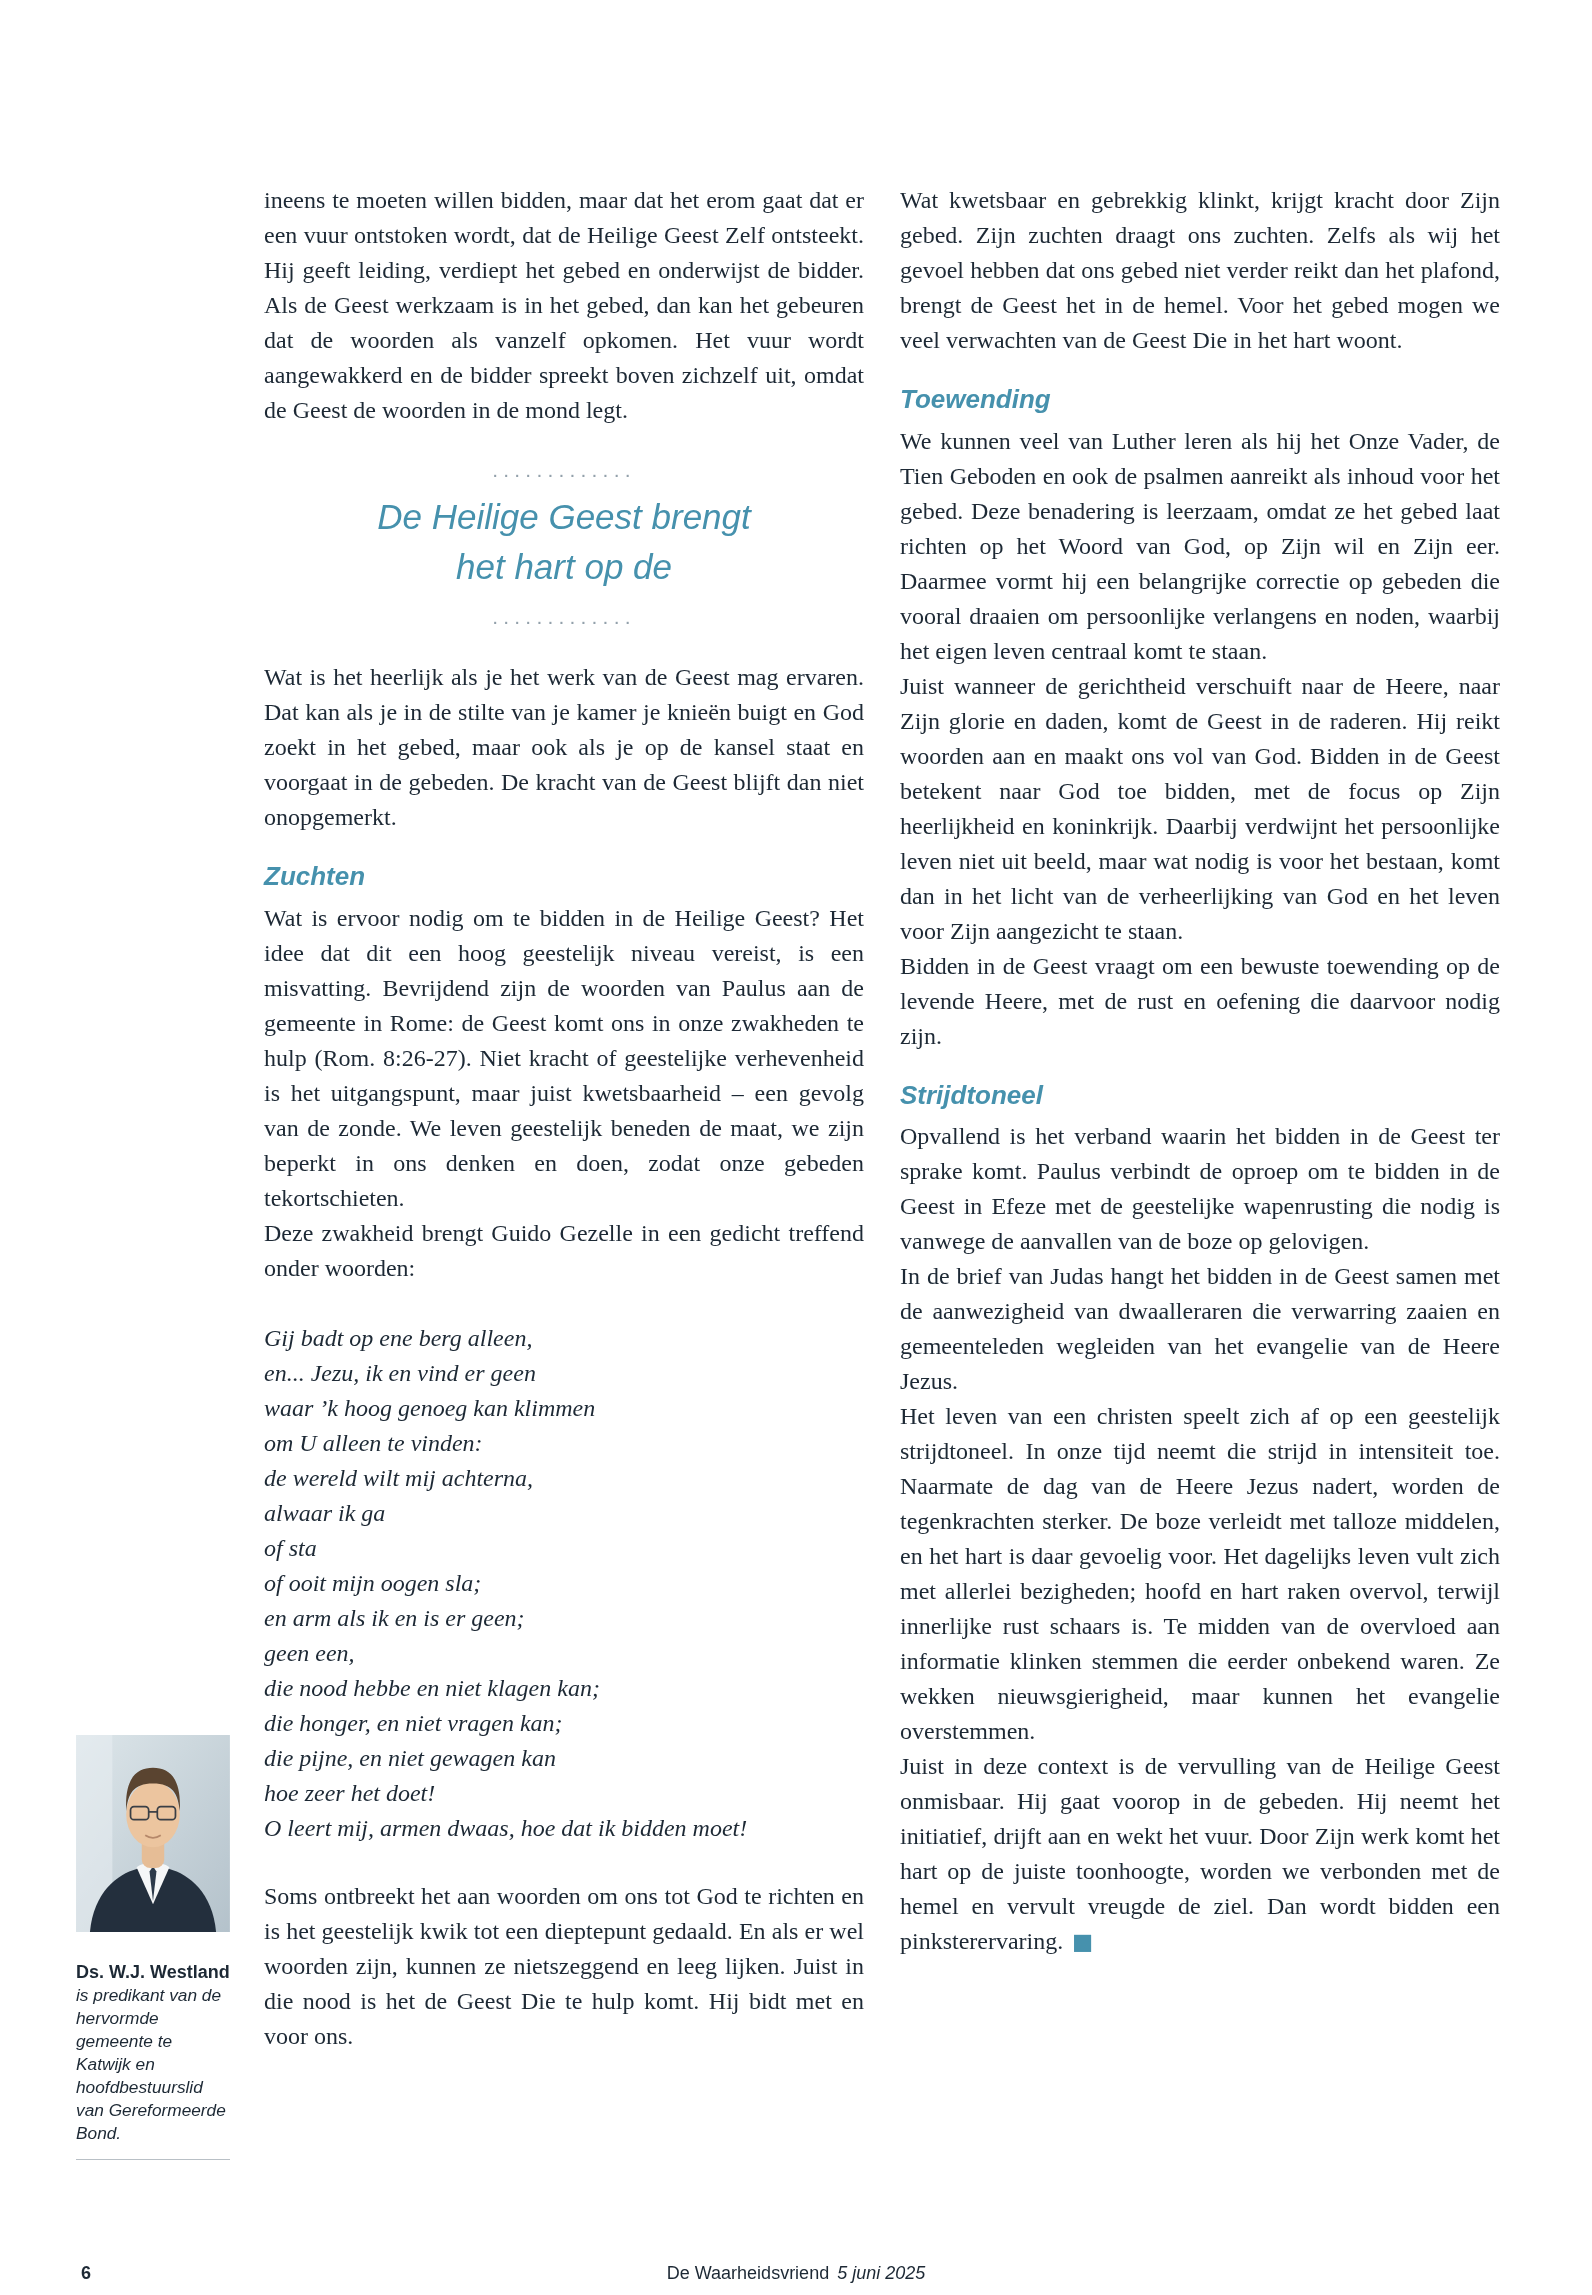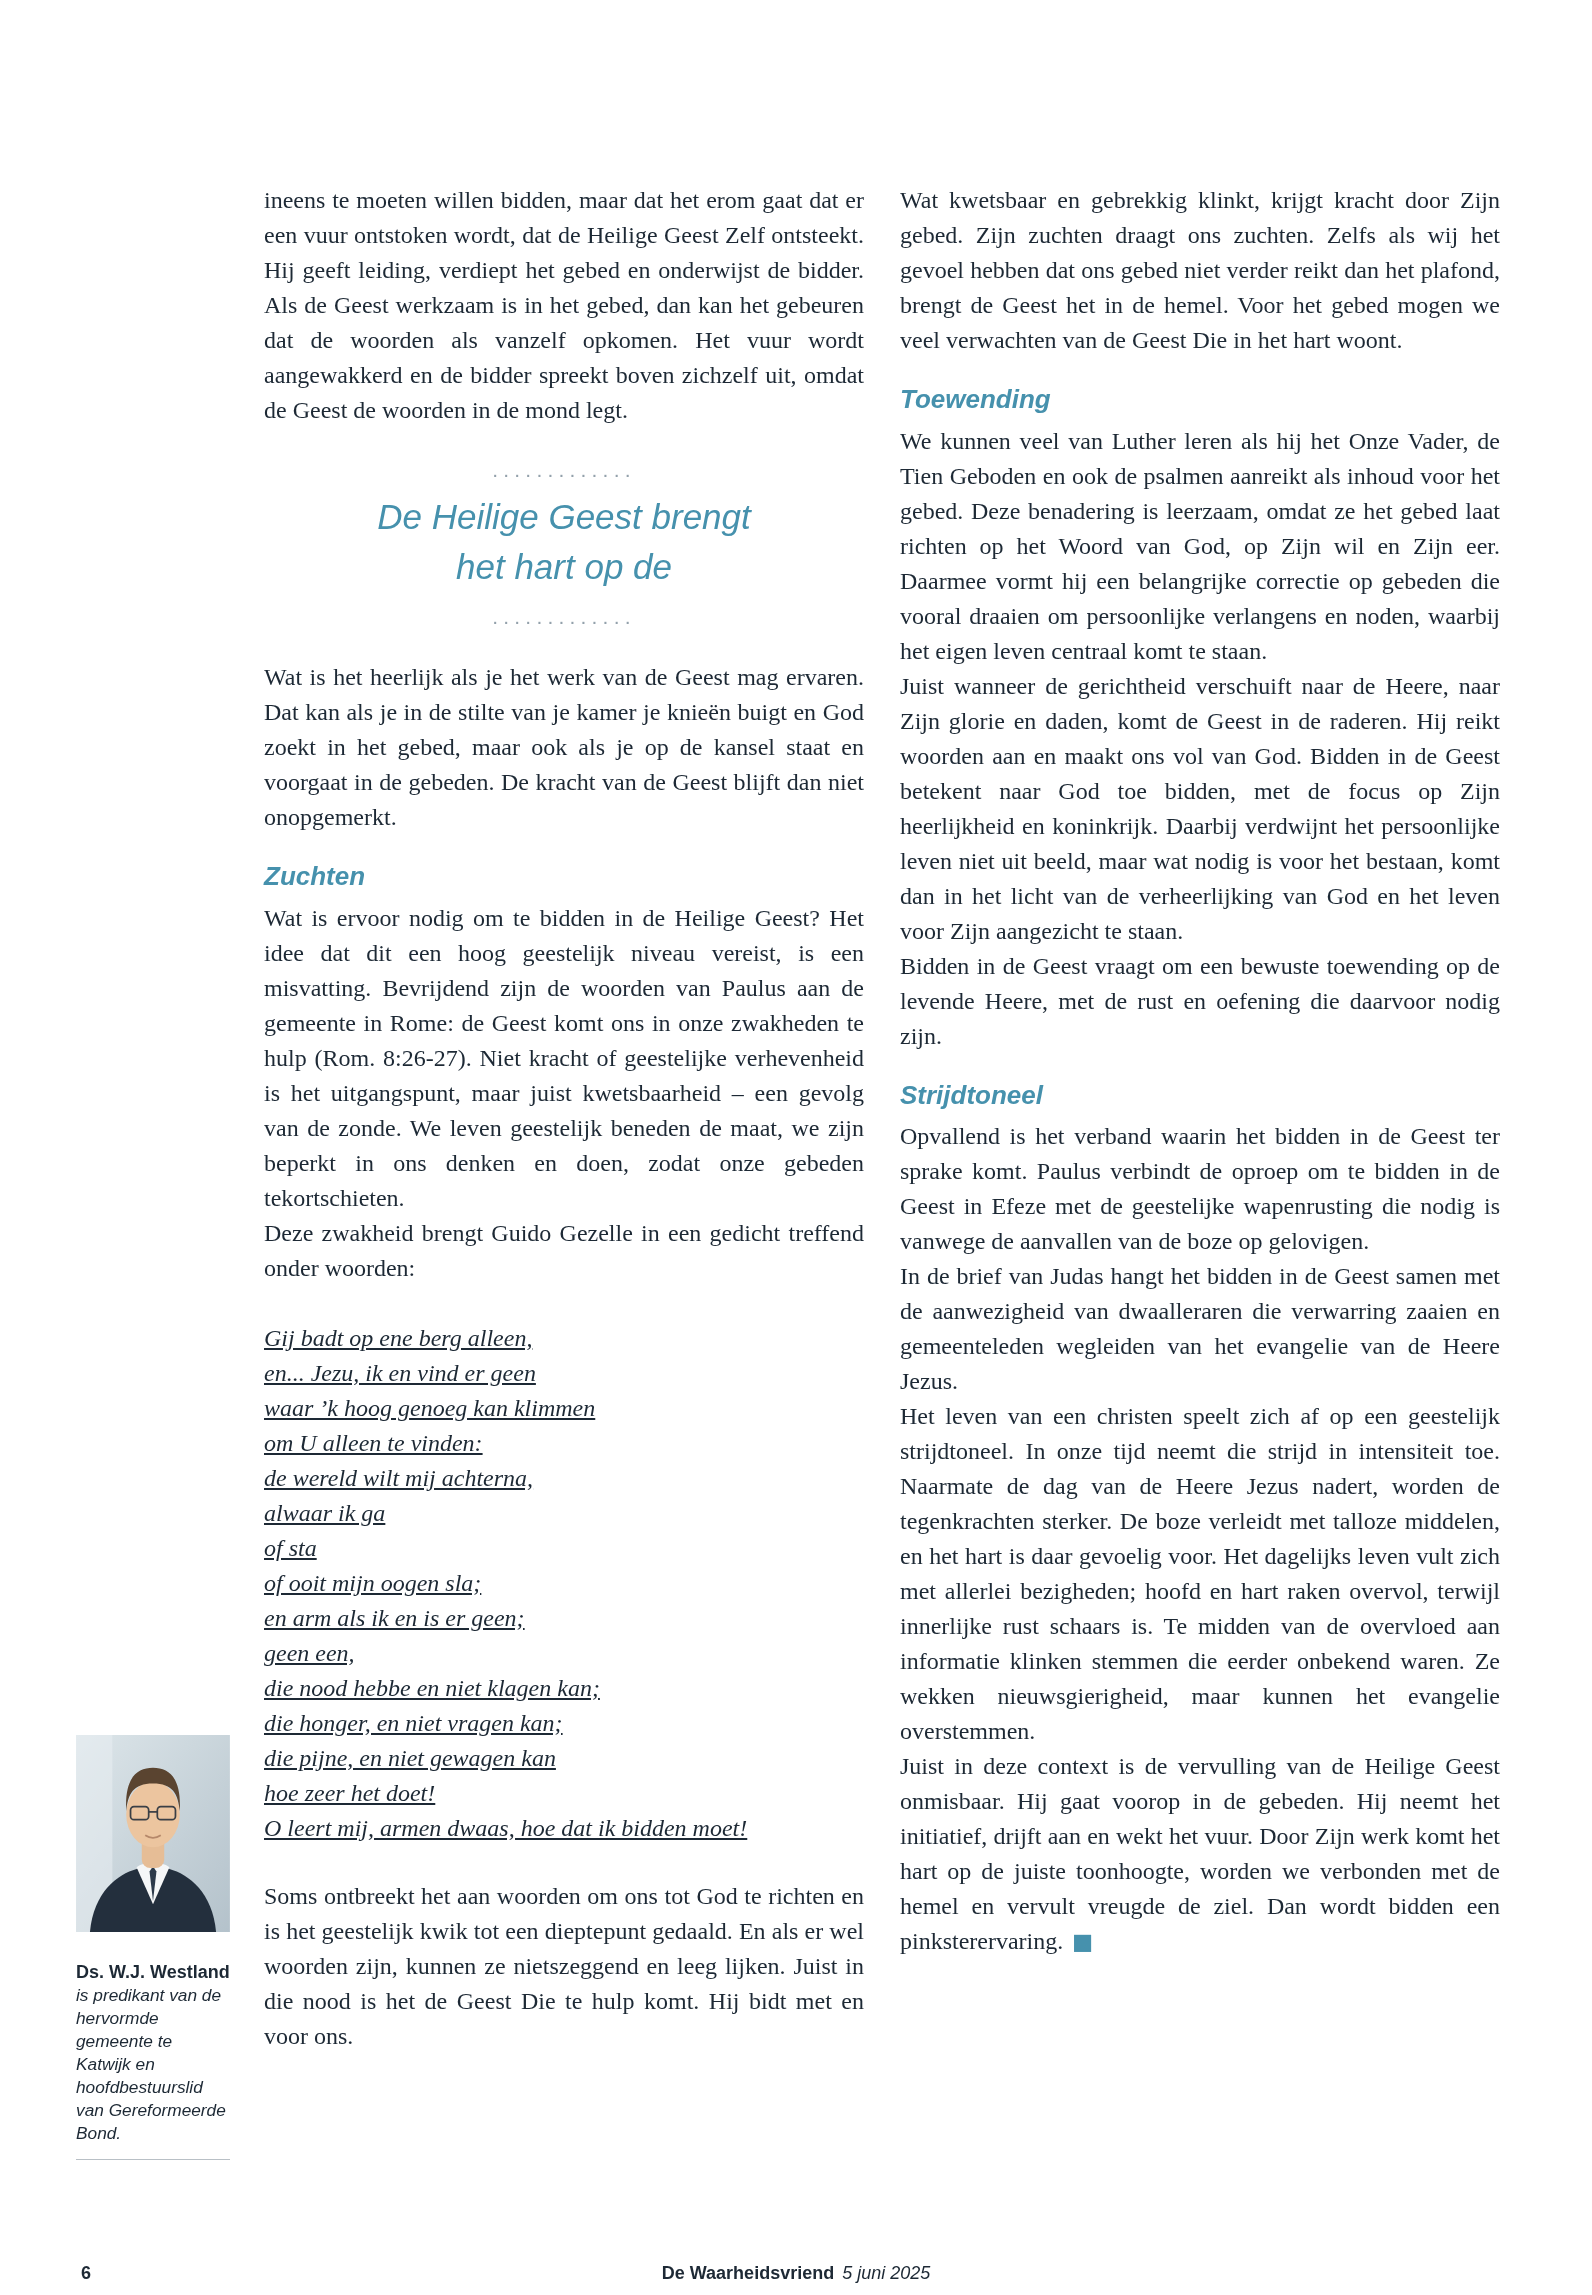--- a/index.html
+++ b/index.html
@@ -63,21 +63,20 @@
 
   
   .poem {
     margin:35px 0 33px 0;
   }
   .poem-line {
     font-style:italic;
     font-size:24px;
     line-height:35px;
     text-align:left;
-    text-decoration:underline;
   }
 
   .end-mark {
     color:var(--accent, #4691ad);
     font-size:22.4px;
     margin-left:8.6px;
     font-family:"DejaVu Sans", sans-serif;
   }
 
   
@@ -120,21 +119,21 @@
     position:absolute;
     left:81px; top:0;
     font-family:"Liberation Sans", sans-serif;
     font-weight:bold;
   }
   .footer-center {
     width:100%;
     text-align:center;
     font-family:"Liberation Sans", sans-serif;
   }
-  .footer-center .mag { font-weight:bold; }
+  .footer-center .mag { font-weight:normal; }
   .footer-center .date { font-style:italic; margin-left:8px; }
 </style>
 </head>
 <body>
 
 <div class="columns">
 
   <div class="col">
     <p class="body">ineens te moeten willen bidden, maar dat het erom gaat dat er een vuur ontstoken wordt, dat de Heilige Geest Zelf ontsteekt. Hij geeft leiding, verdiept het gebed en onderwijst de bidder. Als de Geest werkzaam is in het gebed, dan kan het gebeuren dat de woorden als vanzelf opkomen. Het vuur wordt aangewakkerd en de bidder spreekt boven zichzelf uit, omdat de Geest de woorden in de mond legt.</p>
 

